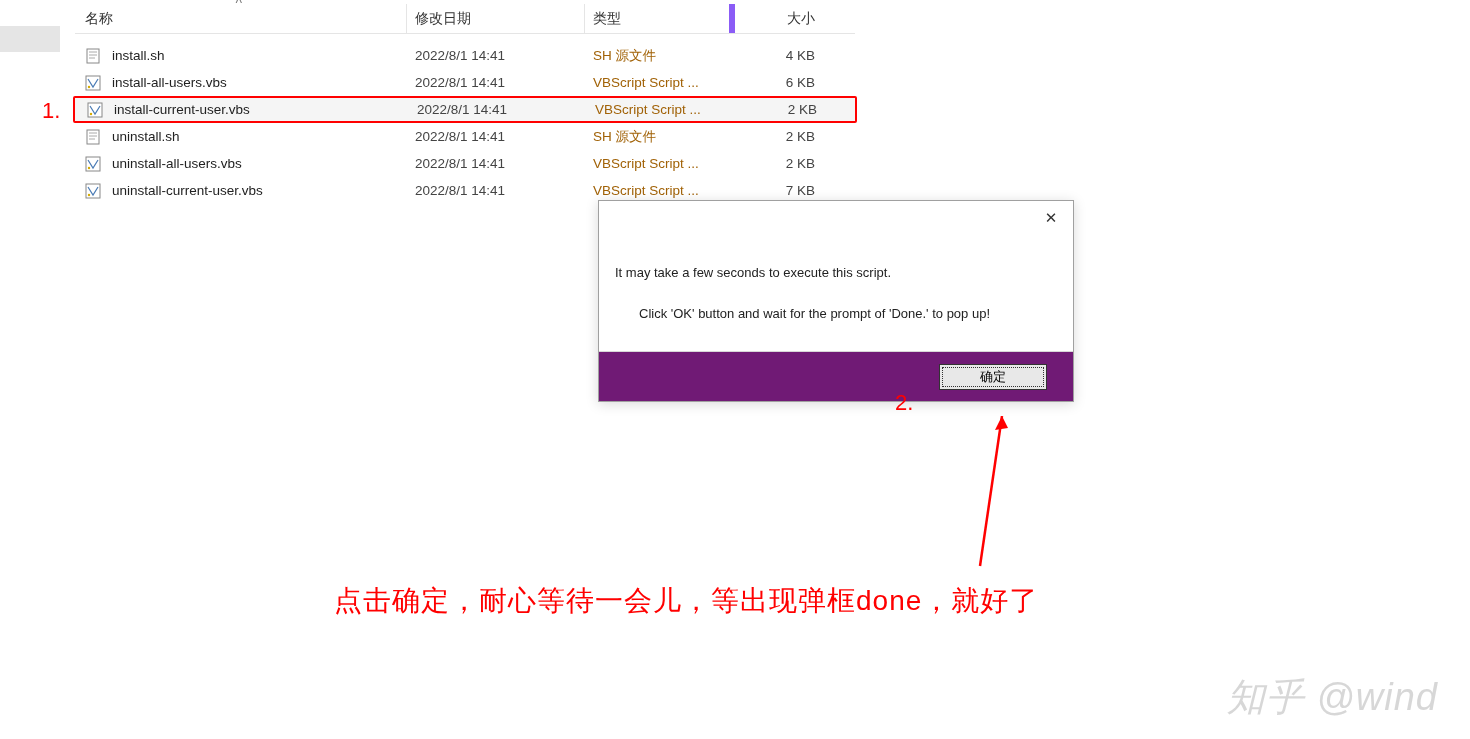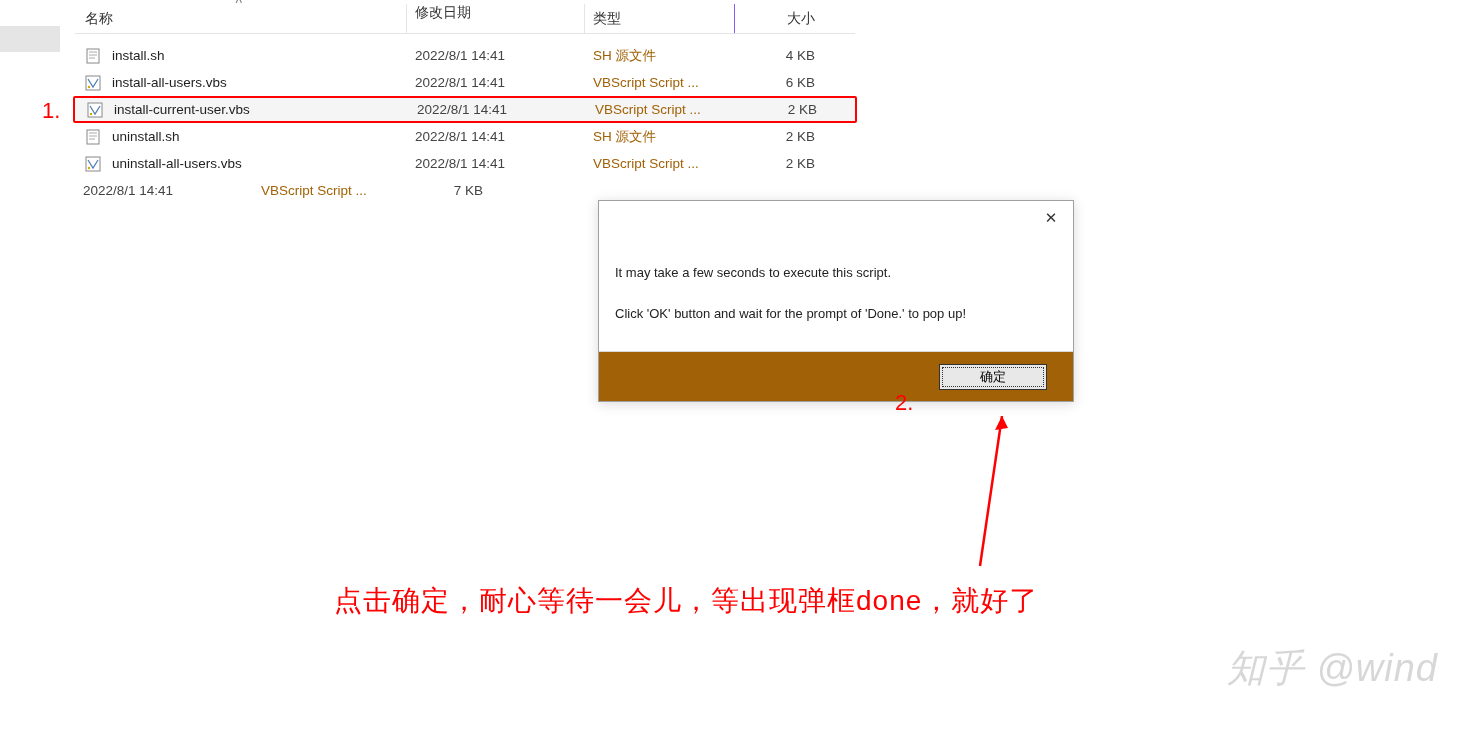--- a/index.html
+++ b/index.html
@@ -44,30 +44,30 @@
       display: flex;
       align-items: center;
       border-right: 1px solid #e5e5e5;
       position: relative;
     }
     .col-date {
       width: 178px;
       padding-left: 8px;
       height: 100%;
       display: flex;
-      align-items: flex-start;
+      align-items: center;
       border-right: 1px solid #e5e5e5;
     }
     .col-type {
       width: 150px;
       padding-left: 8px;
       height: 100%;
       display: flex;
       align-items: center;
-      border-right: 1px solid #8b5cf6;
+      border-right: 6px solid #8b5cf6;
     }
     .col-size {
       width: 88px;
       padding-right: 8px;
       height: 100%;
       display: flex;
       align-items: center;
       justify-content: flex-end;
       text-align: right;
     }
@@ -161,23 +161,24 @@
       color: #333;
       cursor: pointer;
     }
     .dialog-body {
       padding: 30px 16px 30px 16px;
       font-size: 13px;
       color: #222;
     }
     .dialog-body .line2 {
       margin-top: 26px;
+      margin-left: 24px;
     }
     .dialog-footer {
-      background: #a16207;
+      background: #701a75;
       border-top: 1px solid #d8d8d8;
       height: 50px;
       display: flex;
       align-items: center;
       justify-content: flex-end;
       padding-right: 26px;
     }
     .dialog-button {
       width: 108px;
       height: 26px;
@@ -208,21 +209,21 @@
       position: absolute;
       left: 334px;
       top: 582px;
       font-size: 28px;
       color: #ff0000;
       letter-spacing: 1px;
     }
     .watermark {
       position: absolute;
       right: 32px;
-      bottom: 45px;
+      bottom: 16px;
       font-size: 38px;
       font-style: italic;
       color: rgba(140,140,140,0.35);
       font-family: "Segoe UI", sans-serif;
       letter-spacing: 1px;
     }
   </style>
 </head>
 <body>
 
@@ -316,20 +317,30 @@
               <circle cx="4" cy="12" r="1.2" fill="#d4aa00"></circle>
             </svg>
           </span>
           <span>uninstall-all-users.vbs</span>
         </div>
         <div class="fr-date">2022/8/1 14:41</div>
         <div class="fr-type">VBScript Script ...</div>
         <div class="fr-size">2 KB</div>
       </div>
       <div class="file-row">
+        <div class="fr-name">
+          <span class="file-icon">
+            <svg width="16" height="16" viewBox="0 0 16 16">
+              <rect x="1" y="1" width="14" height="14" fill="#fff" stroke="#888" stroke-width="1"></rect>
+              <path d="M3 4 L8 12 L13 4" fill="none" stroke="#4a7bb5" stroke-width="1.2"></path>
+              <circle cx="4" cy="12" r="1.2" fill="#d4aa00"></circle>
+            </svg>
+          </span>
+          <span>uninstall-current-user.vbs</span>
+        </div>
         <div class="fr-date">2022/8/1 14:41</div>
         <div class="fr-type">VBScript Script ...</div>
         <div class="fr-size">7 KB</div>
       </div>
     </div>
 </div>
 
 <div class="annotation-1">1.</div>
 
 <div class="dialog">

